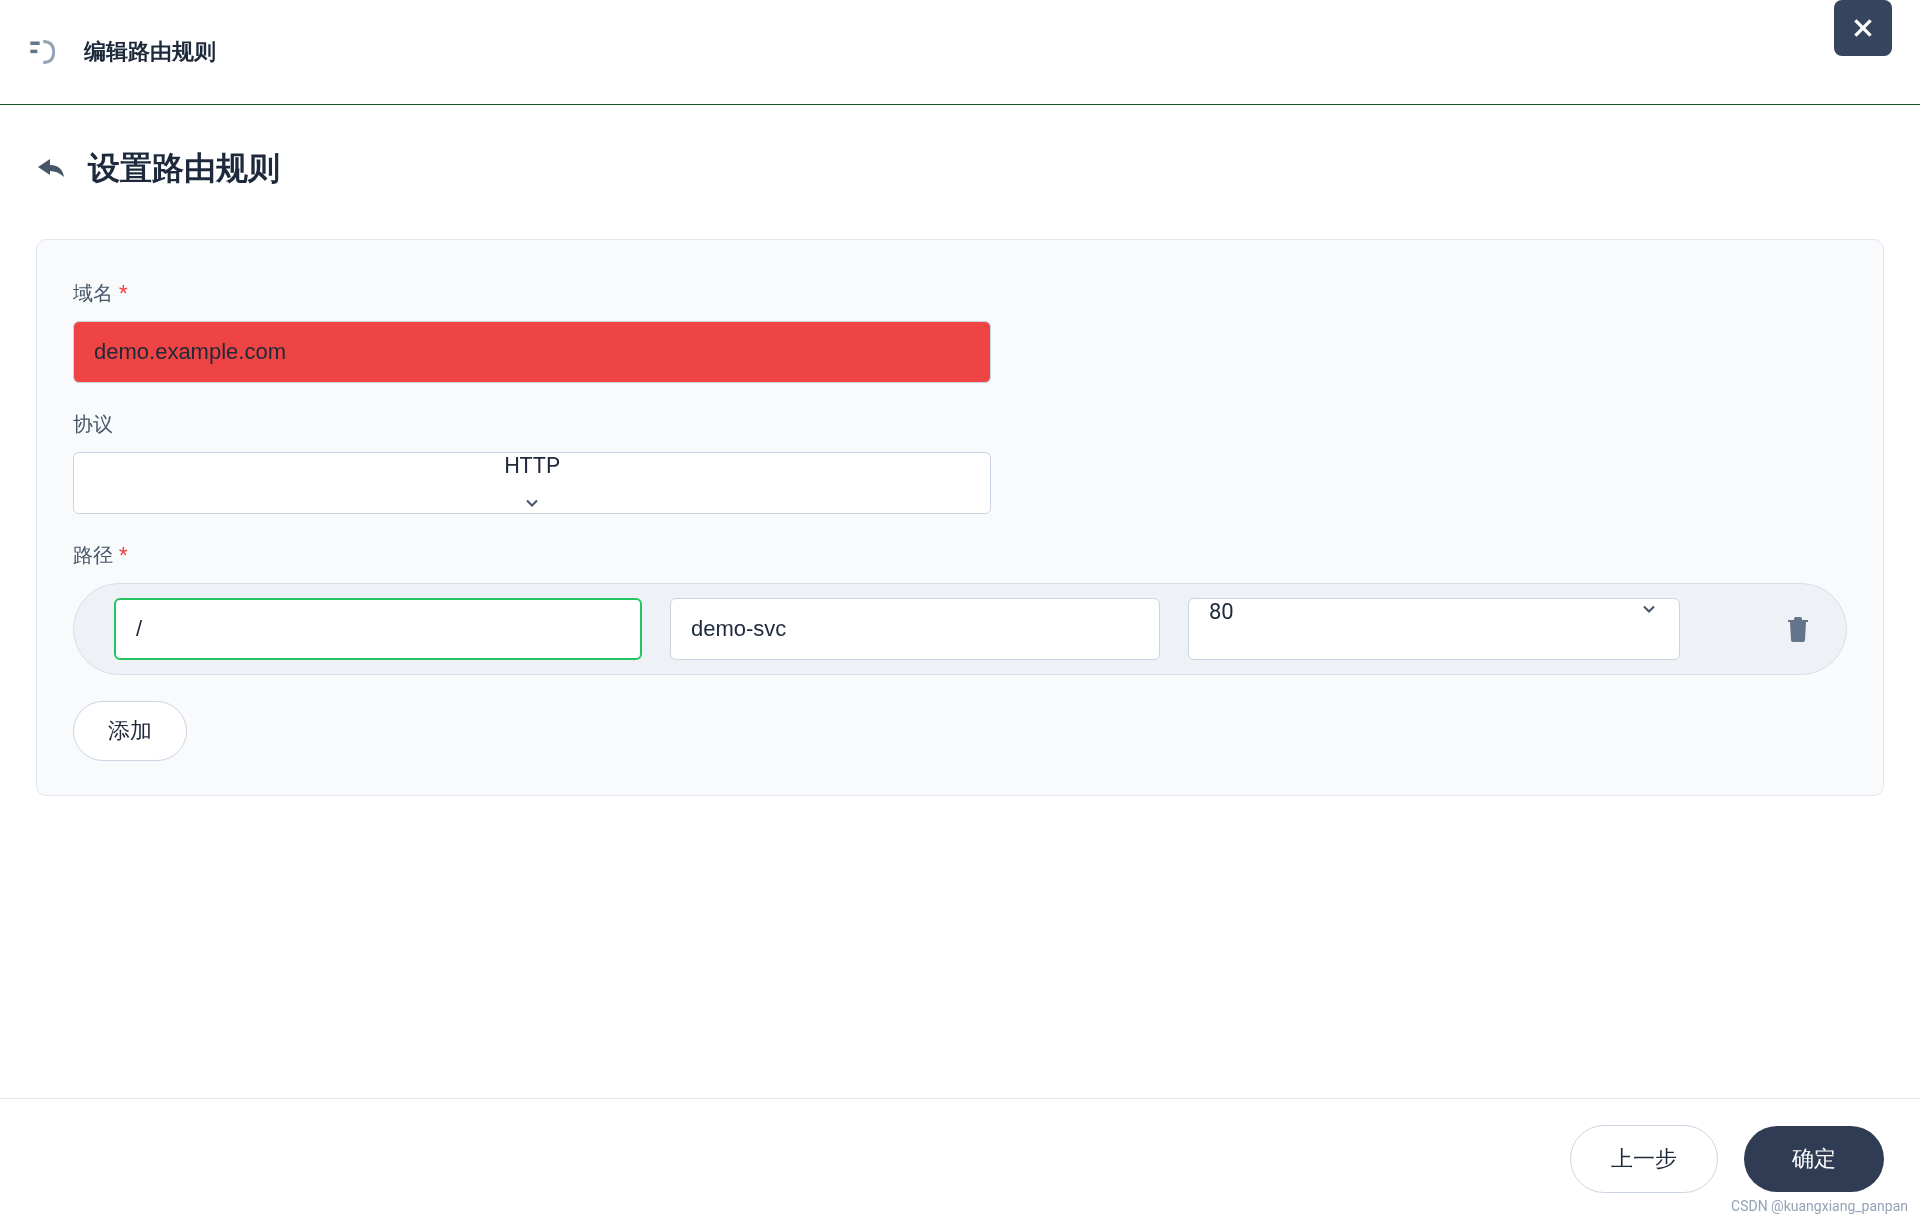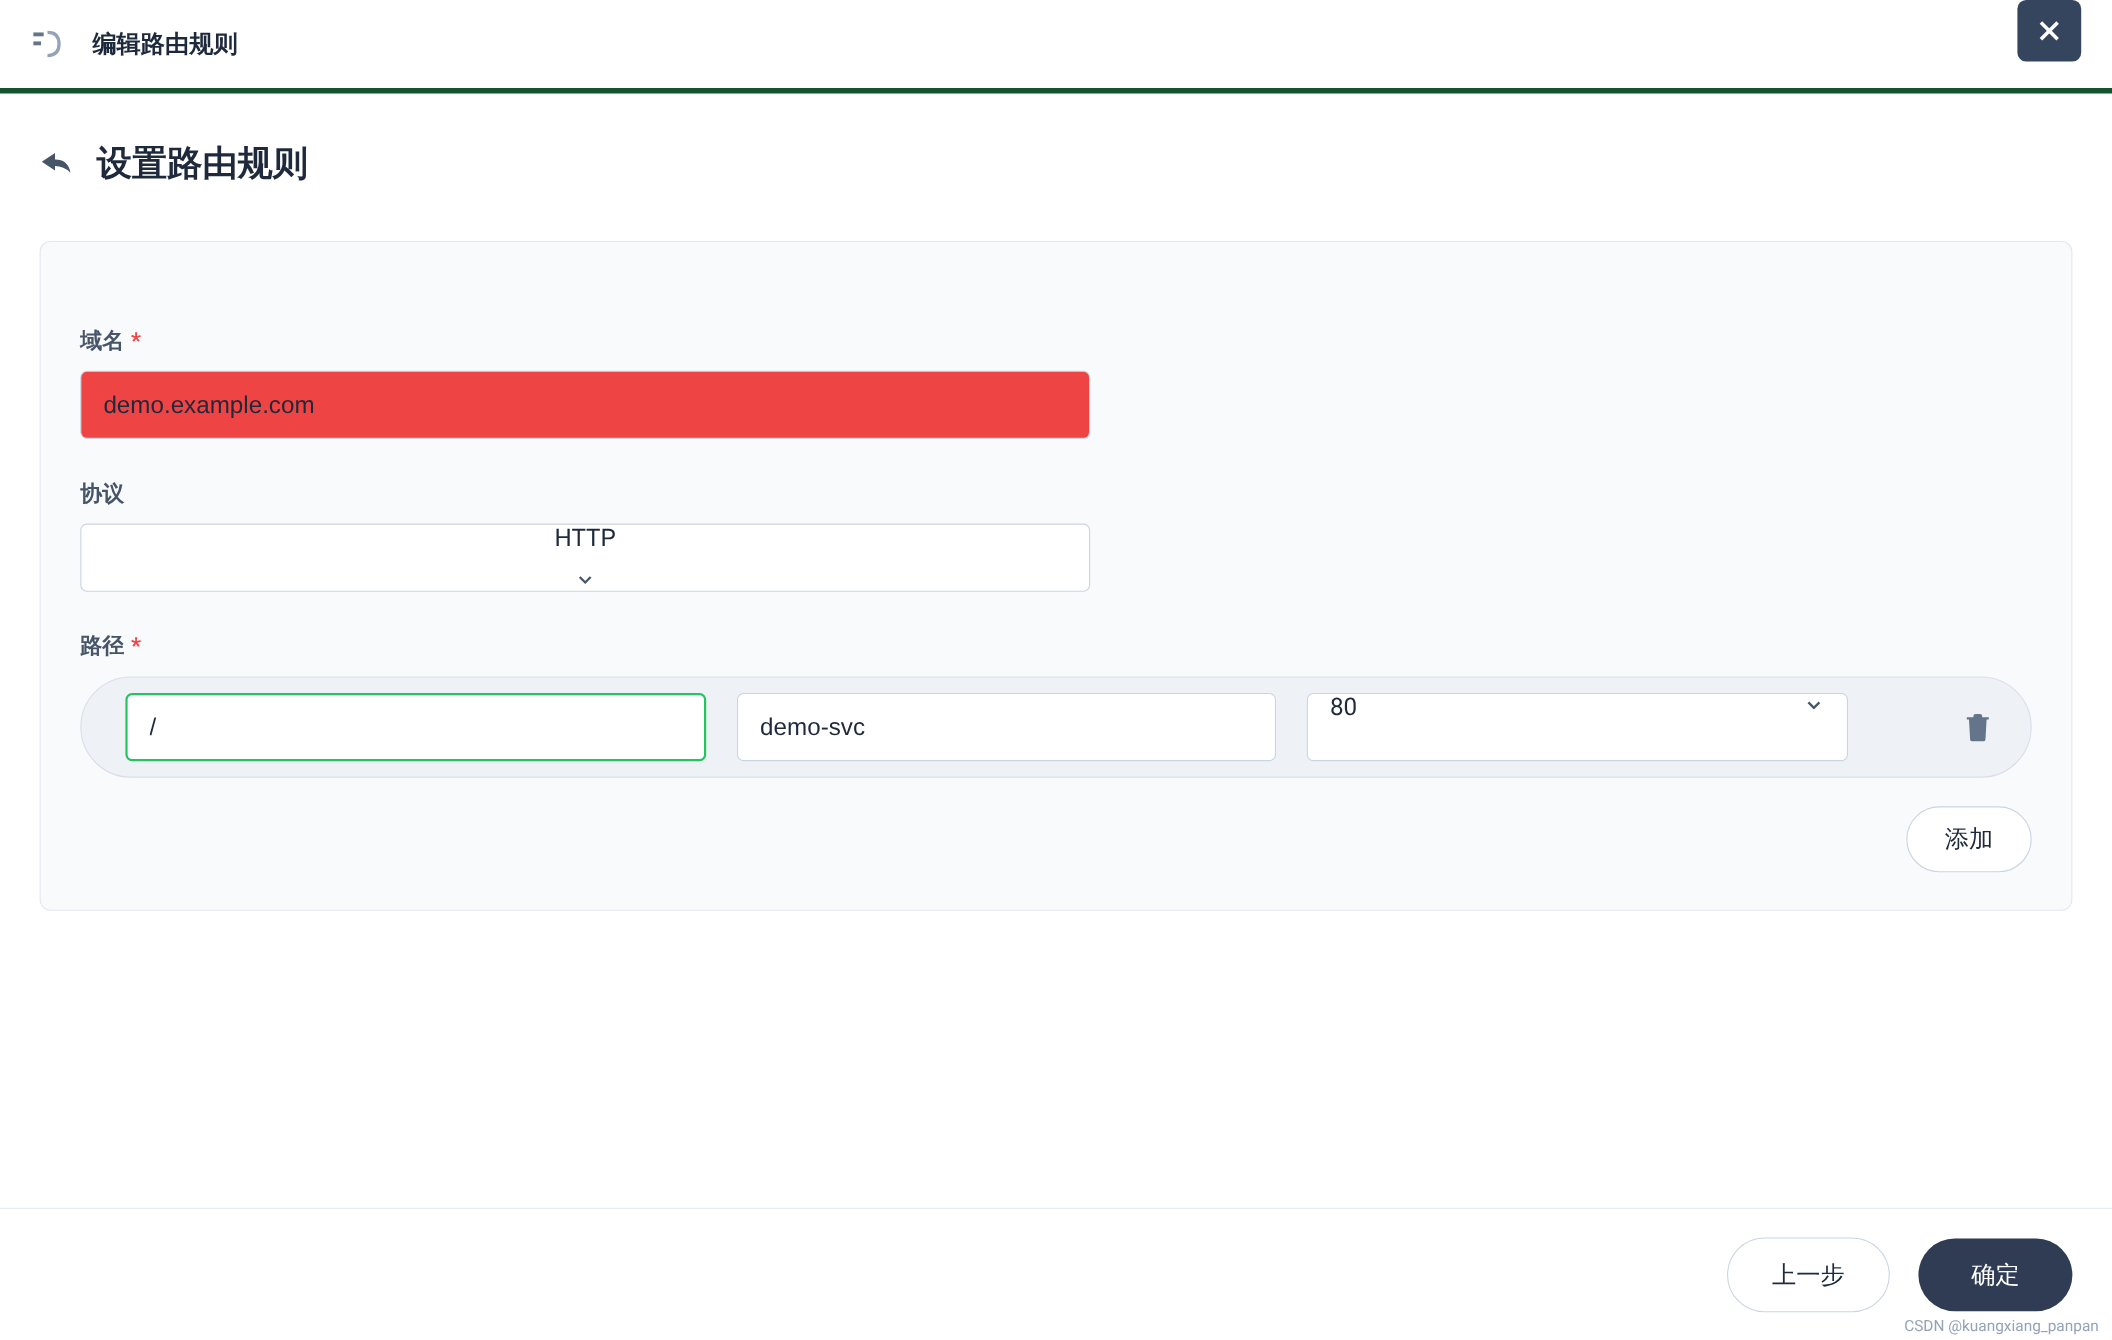--- a/index.html
+++ b/index.html
@@ -17,22 +17,22 @@
       position: relative;
       overflow: hidden;
     }
     
     
     .header {
       display: flex;
       align-items: center;
       justify-content: space-between;
       padding: 12px 28px;
-      border-bottom: 5px solid #14532d;
-      height: 85px;
+      border-bottom: 1px solid #14532d;
+      height: 105px;
     }
     
     .header-left {
       display: flex;
       align-items: center;
       gap: 28px;
     }
     
     .header-icon {
       width: 28px;
@@ -113,24 +113,23 @@
       padding: 40px 36px 34px 36px;
     }
     
     .form-group {
       margin-bottom: 28px;
     }
     
     .form-label {
       display: block;
       font-size: 20px;
-      font-weight: 700;
+      font-weight: 400;
       color: #475569;
       margin-bottom: 14px;
-      margin-top: 36px;
     }
     
     .required {
       color: #ef4444;
       margin-left: 6px;
     }
     
     .text-input {
       width: 918px;
       height: 62px;
@@ -232,21 +231,21 @@
     
     .trash-button svg {
       width: 24px;
       height: 26px;
       fill: #64748b;
     }
     
     
     .add-row {
       display: flex;
-      justify-content: flex-end;
+      justify-content: flex-start;
       margin-top: 26px;
     }
     
     .add-button {
       background: #ffffff;
       border: 1.5px solid #cbd5e1;
       border-radius: 999px;
       padding: 14px 34px;
       font-size: 22px;
       font-weight: 500;

